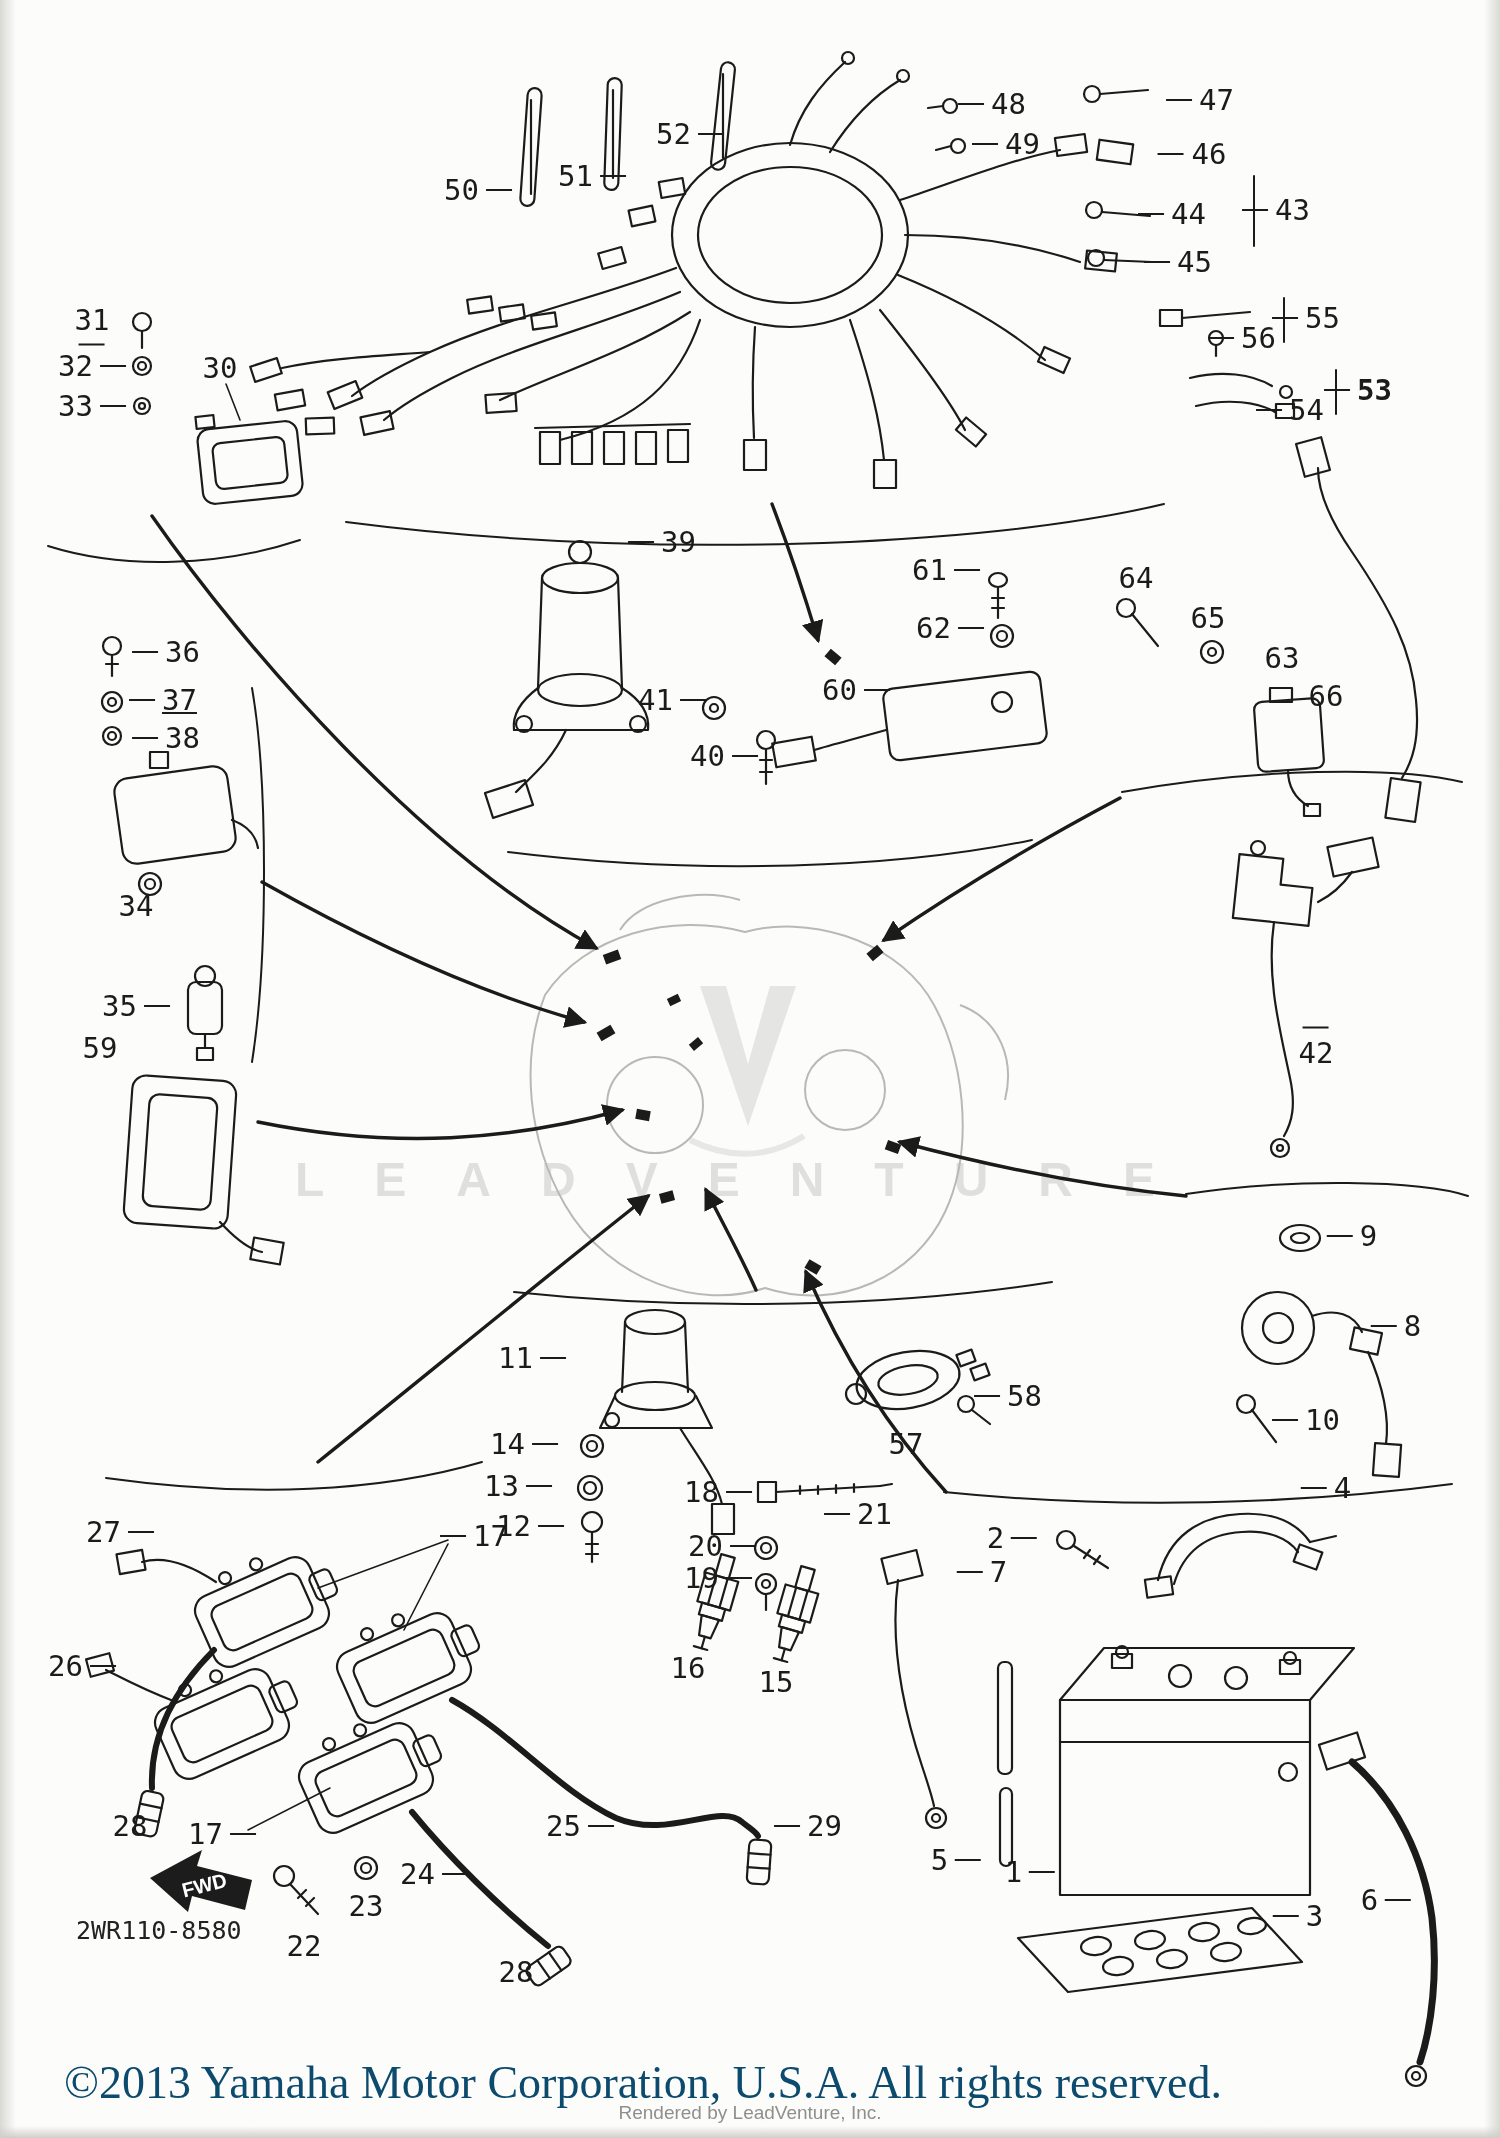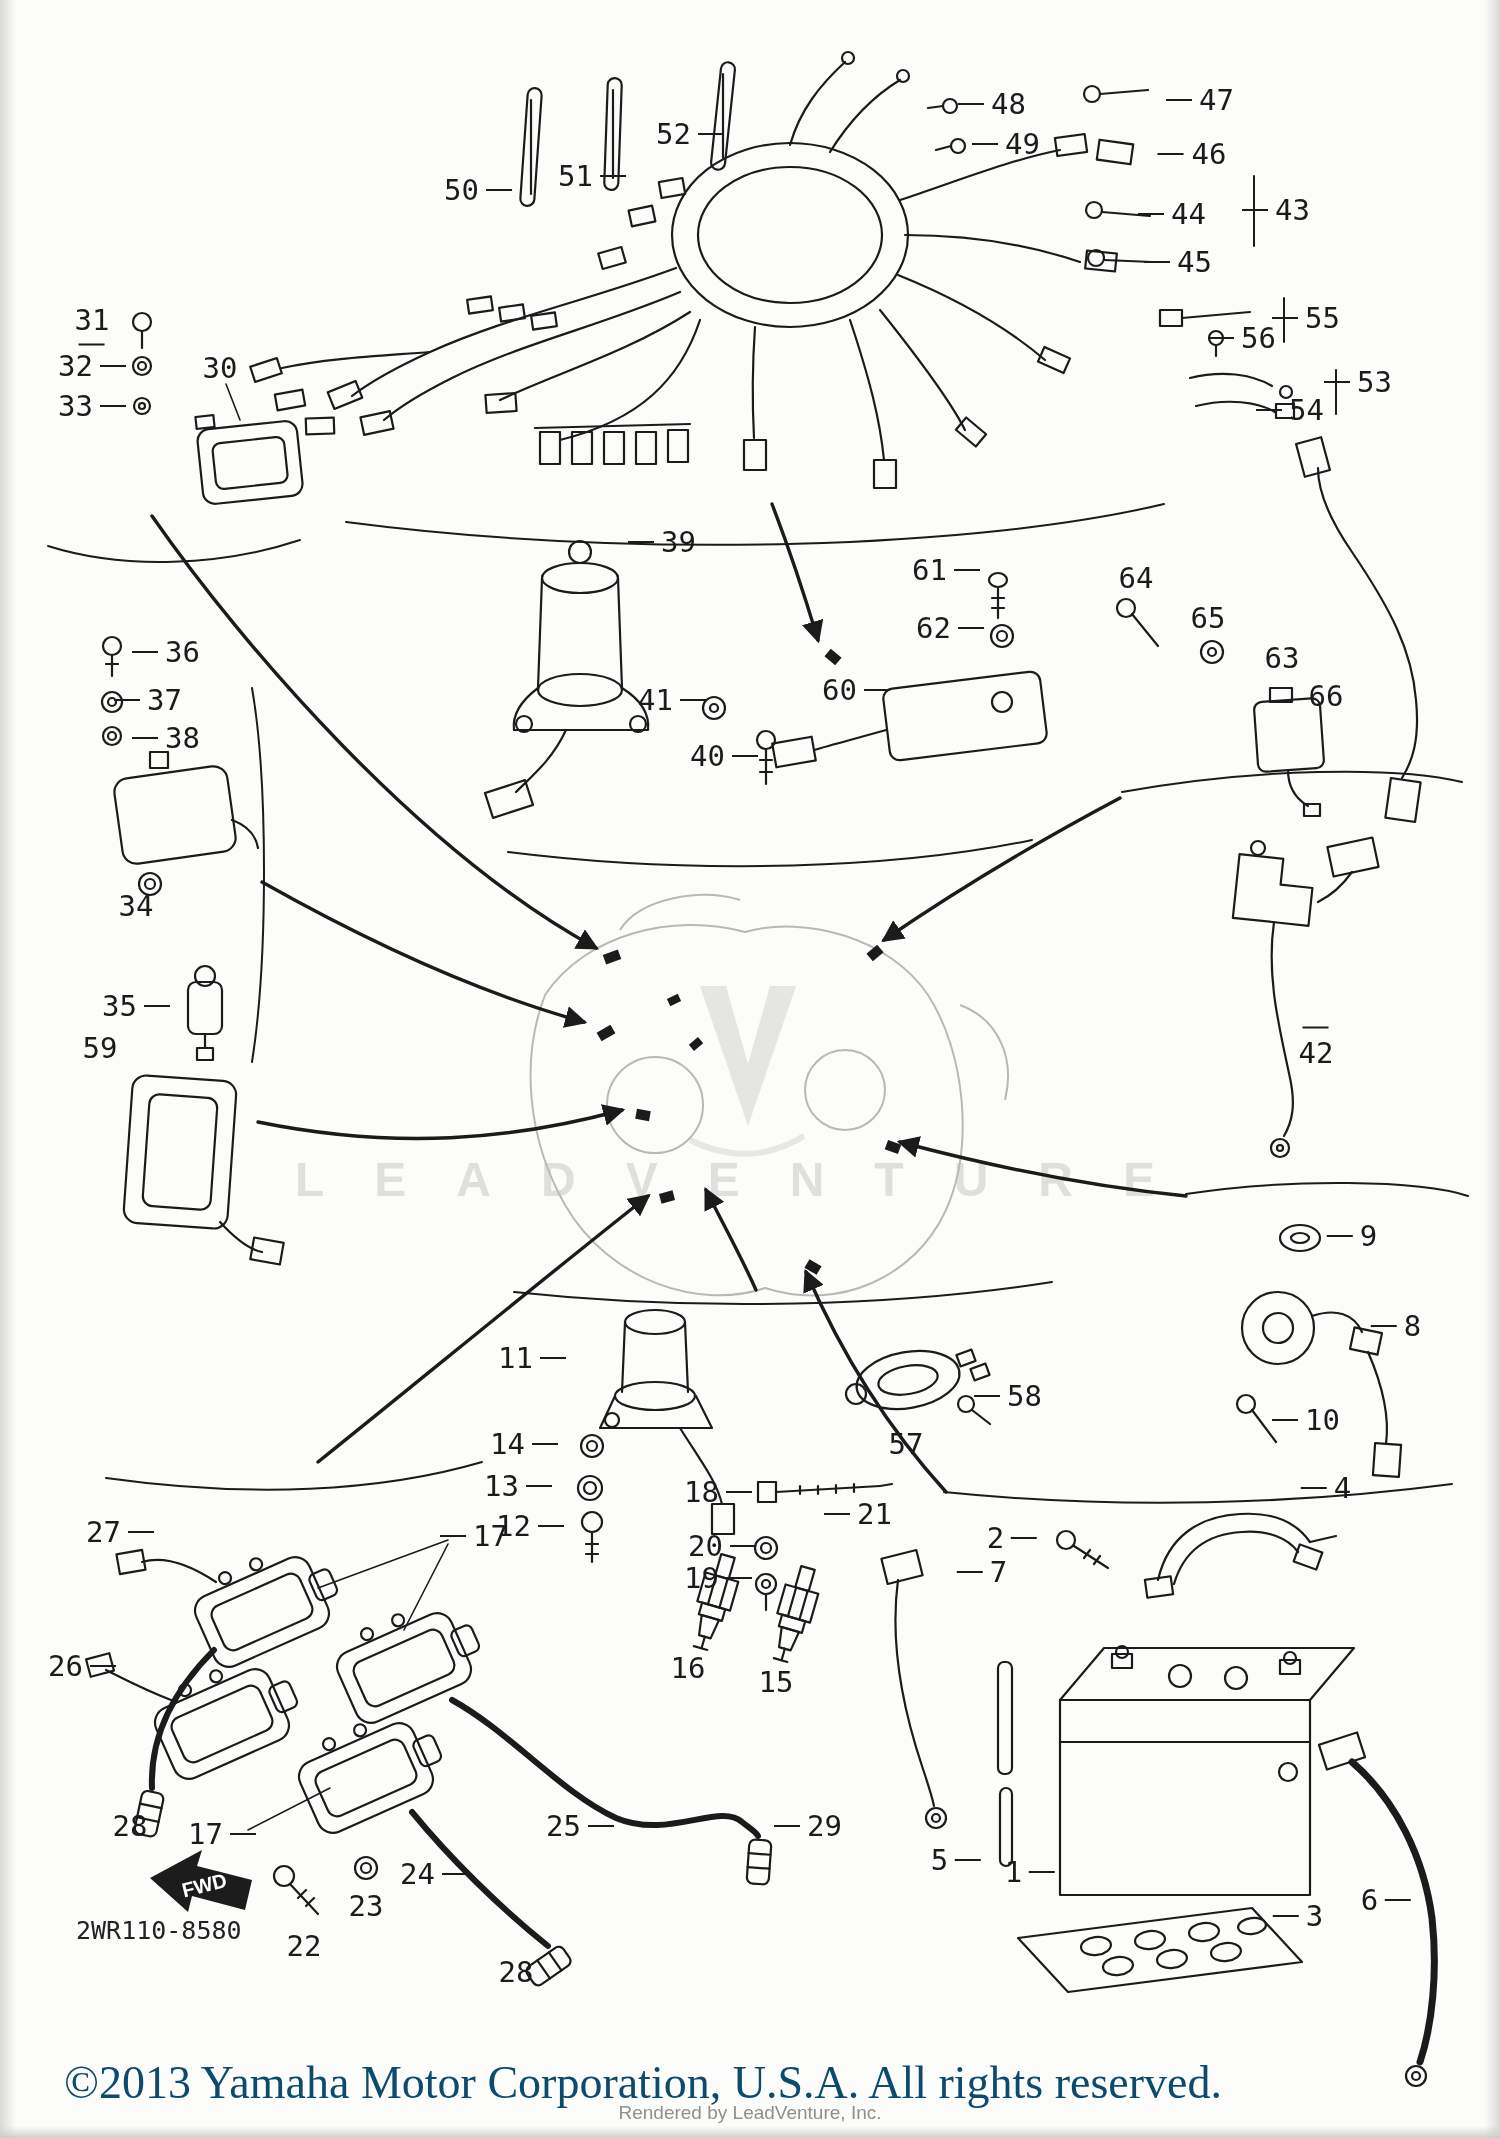--- a/index.html
+++ b/index.html
@@ -494,21 +494,21 @@
         <span>45</span>
       </div>
       <div class="callout" style="left: 1306px; top: 318px;">
         <span class="dash"></span>
         <span>55</span>
       </div>
       <div class="callout" style="left: 1242px; top: 338px;">
         <span class="dash"></span>
         <span>56</span>
       </div>
-      <div class="callout" style="left: 1358px; top: 382px;">
+      <div class="callout" style="left: 1358px; top: 390px; font-weight: bold;">
         <span class="dash"></span>
         <span>53</span>
       </div>
       <div class="callout" style="left: 1290px; top: 410px;">
         <span class="dash"></span>
         <span>54</span>
       </div>
       <div class="callout" style="left: 92px; top: 324px; flex-direction: column;">
         <span>31</span>
         <span class="dash"></span>
@@ -557,21 +557,21 @@
       <div class="callout" style="left: 1282px; top: 658px;">
         <span>63</span>
       </div>
       <div class="callout" style="left: 1326px; top: 696px;">
         <span>66</span>
       </div>
       <div class="callout" style="left: 166px; top: 652px;">
         <span class="dash"></span>
         <span>36</span>
       </div>
-      <div class="callout" style="left: 148px; top: 700px;">
+      <div class="callout" style="left: 163px; top: 700px; text-decoration: underline;">
         <span class="dash"></span>
         <span>37</span>
       </div>
       <div class="callout" style="left: 166px; top: 738px;">
         <span class="dash"></span>
         <span>38</span>
       </div>
       <div class="callout" style="left: 136px; top: 906px;">
         <span>34</span>
       </div>

